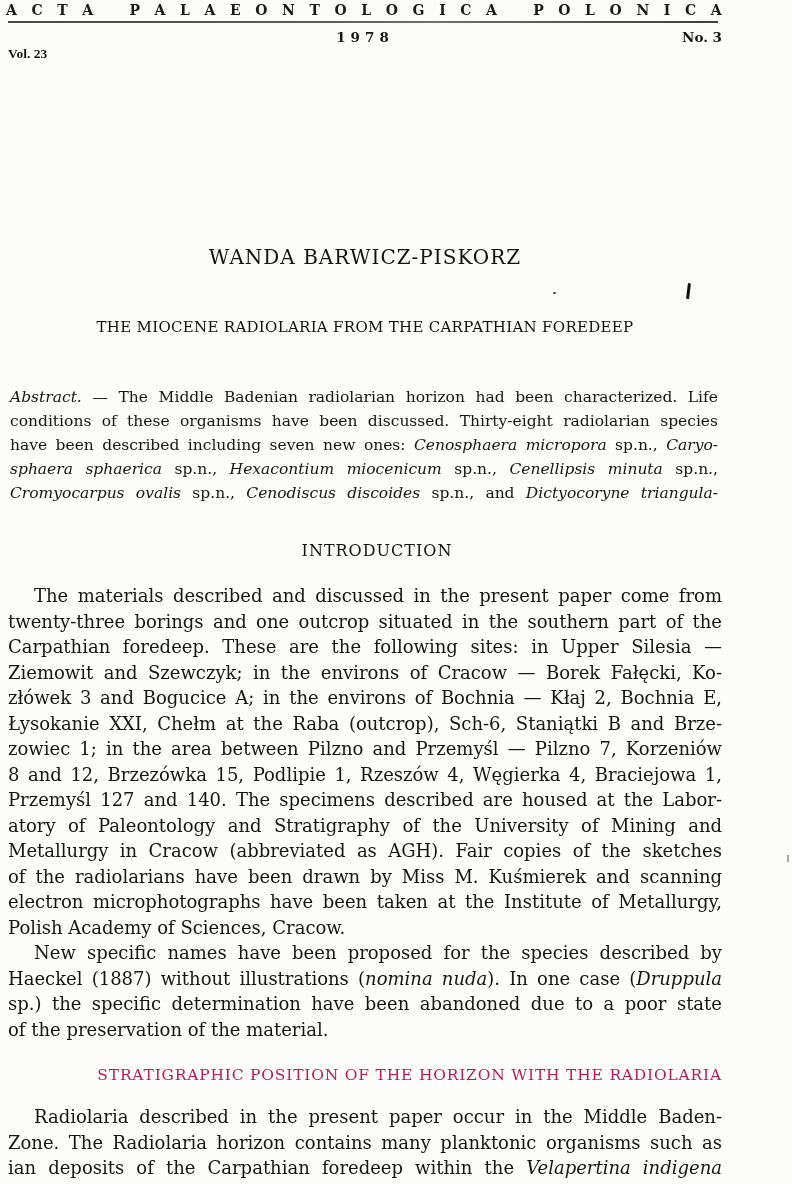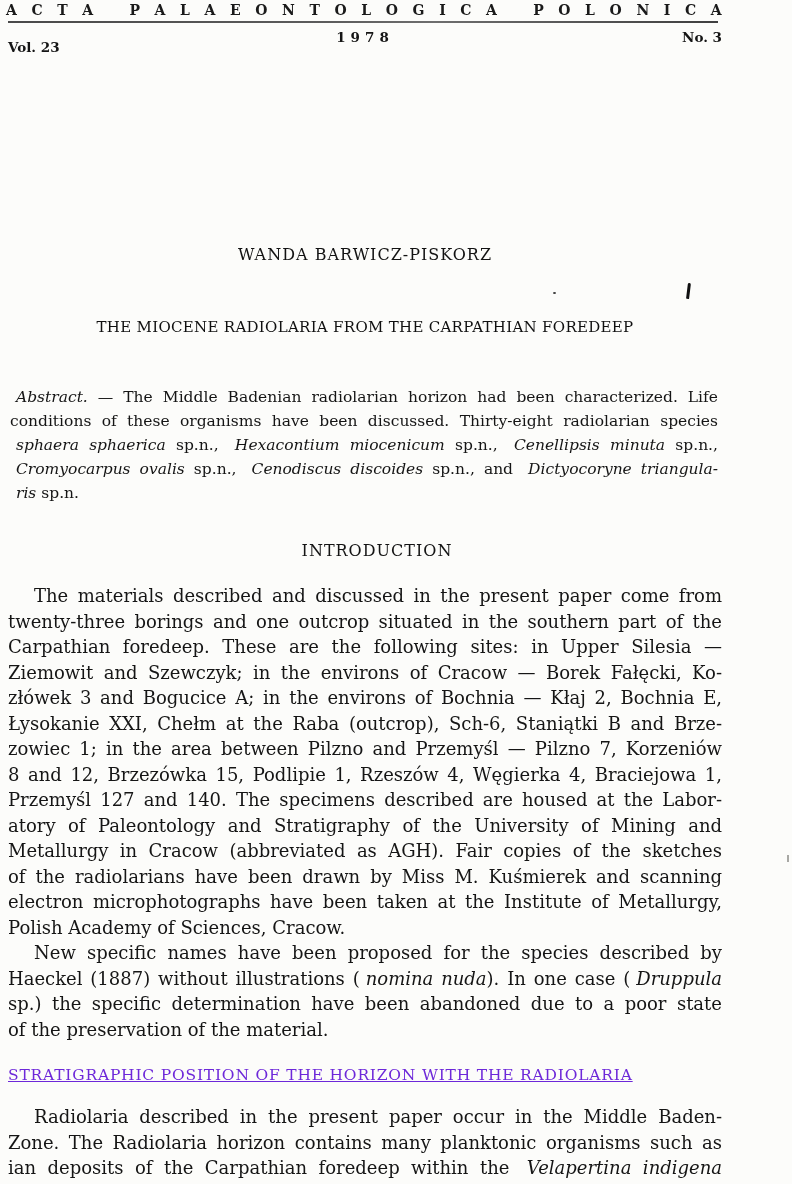--- a/index.html
+++ b/index.html
@@ -30,30 +30,30 @@
     position: absolute;
     top: 21px; left: 8px; width: 710px; height: 2px;
     background: linear-gradient(to right, #4a4a4a 0%, #5c5c5c 45%, #6e6e6e 60%, #3f3f3f 100%);
   }
   .vol-row {
     position: absolute;
     top: 29px; left: 8px; width: 714px; height: 16px;
     font-size: 13.5px;
     font-weight: bold;
   }
-  .vol-label { position: absolute; left: 0; top: 10px; }
+  .vol-label { position: absolute; left: 0; top: 17px; font-family: Liberation Serif, serif; }
   .year-label { position: absolute; left: 50%; top: 0; transform: translateX(-50%); letter-spacing: 5px; }
   .issue-label { position: absolute; right: 0; top: 0; text-align: right; }
 
   
   .author {
     position: absolute;
     top: 245px; left: 8px; width: 714px;
     text-align: center;
-    font-size: 16px;
+    font-size: 20px;
     letter-spacing: 1px;
     color: #121212;
   }
   .article-title {
     position: absolute;
     top: 318px; left: 8px; width: 714px;
     margin: 0;
     text-align: center;
     font-size: 15px;
     font-weight: normal;
@@ -92,46 +92,45 @@
     top: 541px; left: 20px; width: 714px;
     margin: 0;
     text-align: center;
     font-size: 16px;
     font-weight: normal;
     letter-spacing: 1px;
     color: #141414;
   }
   .strat-heading {
     margin: 23px 0 19px 0;
-    text-align: left;
+    text-align: right;
     font-size: 15.5px;
     font-weight: normal;
     letter-spacing: 0.8px;
     line-height: 20px;
-    color: #6d28d9;
-    text-decoration: underline;
+    color: #be185d;
   }
 
   
   .body-flow {
     position: absolute;
     top: 583px; left: 8px; width: 714px;
     font-size: 18px;
     line-height: 25.5px;
   }
   .paragraph { margin: 0; }
 
   
   .line {
     text-align: justify;
     text-align-last: justify;
   }
   .line.last { text-align-last: left; }
   .line.indent { text-indent: 26px; }
-  .line i { font-style: italic; margin-left: 6px; }
+  .line i { font-style: italic; }
 </style>
 </head>
 <body>
 
 <div class="page">
 
   <div class="journal-title">
       <span>A</span>
       <span>C</span>
       <span>T</span>
@@ -175,23 +174,23 @@
 
   <div class="ink-dot"></div>
   <div class="ink-stroke"></div>
   <div class="edge-tick"></div>
 
   <h1 class="article-title">THE MIOCENE RADIOLARIA FROM THE CARPATHIAN FOREDEEP</h1>
 
   <div class="abstract">
       <div class="line"><i>Abstract.</i><span> — The Middle Badenian radiolarian horizon had been characterized. Life</span></div>
       <div class="line"><span>conditions of these organisms have been discussed. Thirty-eight radiolarian species</span></div>
+      <div class="line"><span>have been described including seven new ones: </span><i>Cenosphaera micropora</i><span> sp.n., </span><i>Caryo-</i></div>
       <div class="line"><i>sphaera sphaerica</i><span> sp.n., </span><i>Hexacontium miocenicum</i><span> sp.n., </span><i>Cenellipsis minuta</i><span> sp.n.,</span></div>
       <div class="line"><i>Cromyocarpus ovalis</i><span> sp.n., </span><i>Cenodiscus discoides</i><span> sp.n., and </span><i>Dictyocoryne triangula-</i></div>
-      <div class="line last"><i>ris</i><span> sp.n.</span></div>
     </div>
 
   <h2 class="intro-heading">INTRODUCTION</h2>
 
   <div class="body-flow">
     <div class="paragraph">
         <div class="line indent"><span>The materials described and discussed in the present paper come from</span></div>
         <div class="line"><span>twenty-three borings and one outcrop situated in the southern part of the</span></div>
         <div class="line"><span>Carpathian foredeep. These are the following sites: in Upper Silesia —</span></div>
         <div class="line"><span>Ziemowit and Szewczyk; in the environs of Cracow — Borek Fałęcki, Ko-</span></div>

